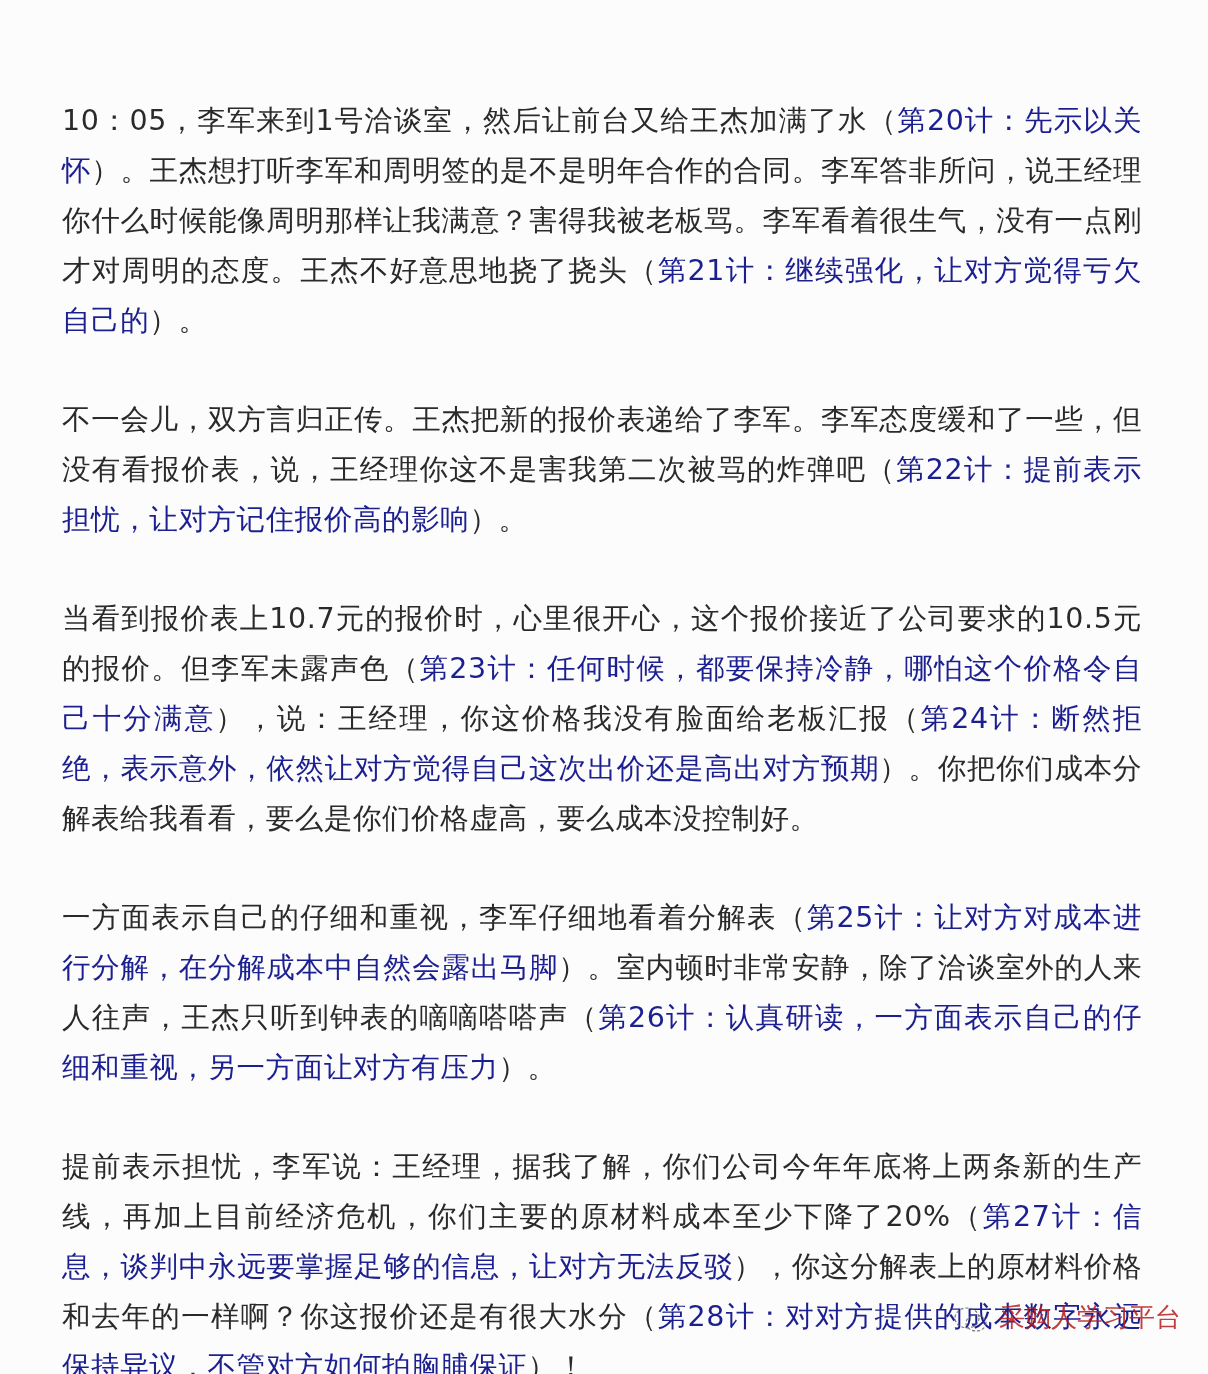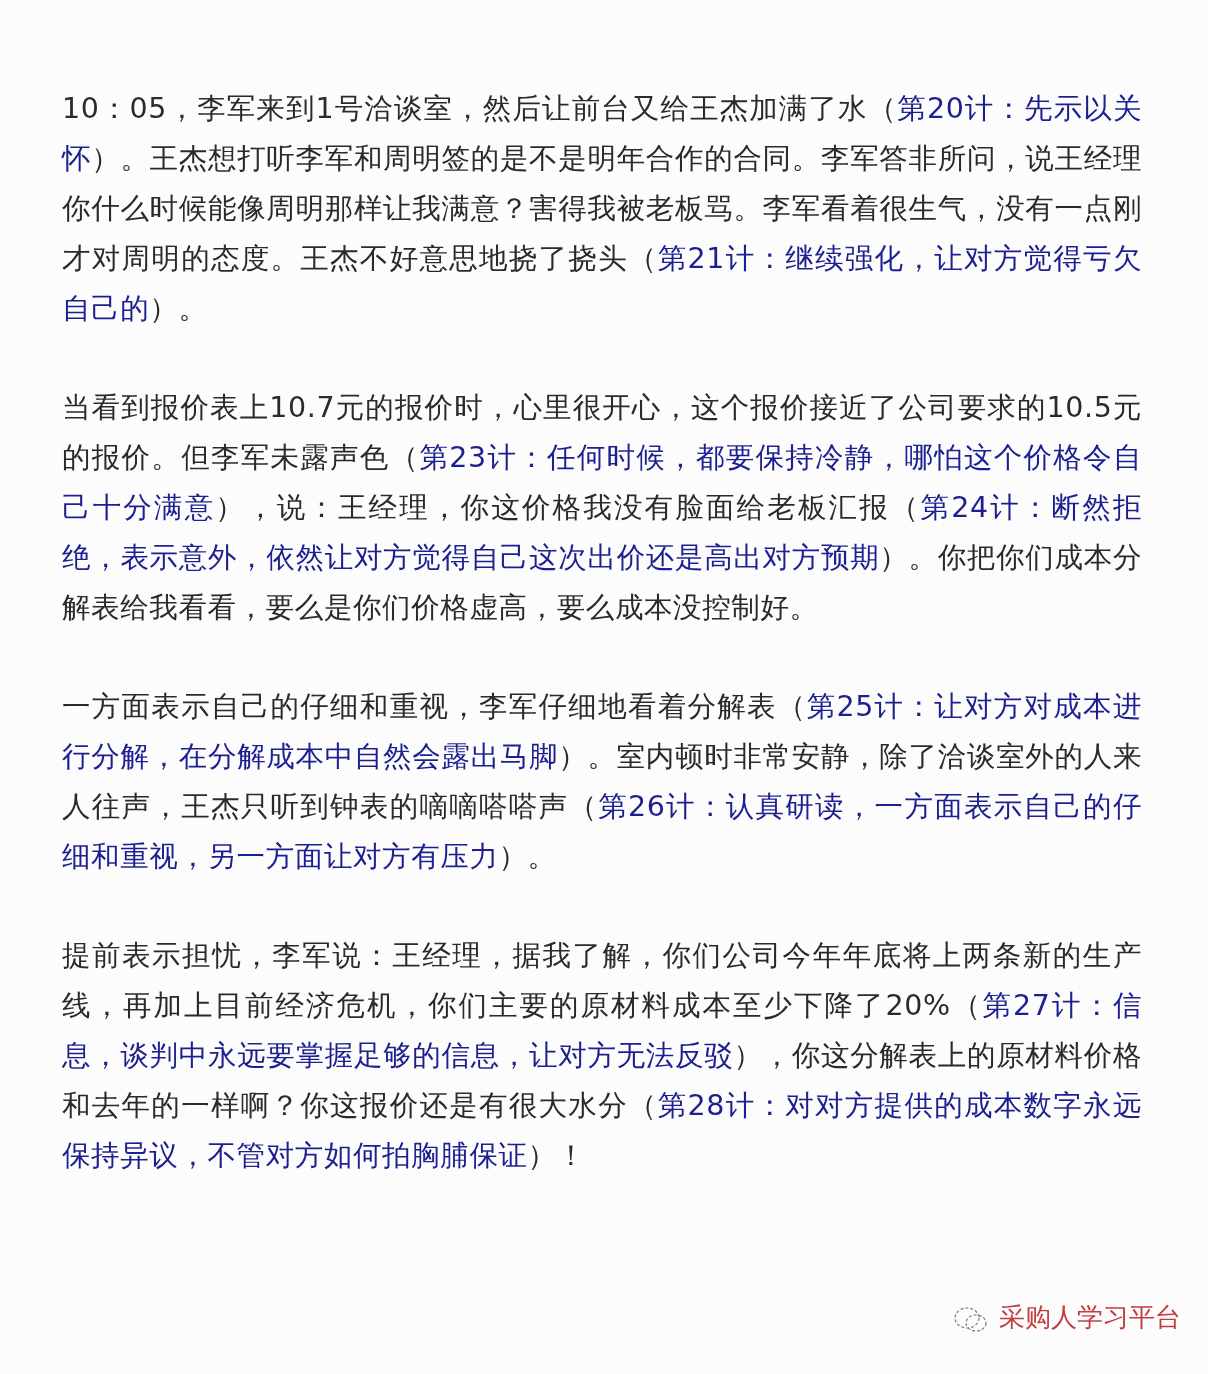--- a/index.html
+++ b/index.html
@@ -19,21 +19,21 @@
       left: 62px;
       top: 84px;
       width: 1080px;
       color: #2a2a2a;
       font-size: 28.5px;
       line-height: 50px;
       letter-spacing: 0.6px;
       text-align: justify;
     }
     .para {
-      margin: 0 0 49px 0;
+      margin: 12px 0 49px 0;
     }
     .tactic {
       color: #1c1f8f;
     }
     .watermark {
       position: absolute;
       left: 951px;
       top: 1300px;
       display: flex;
       align-items: flex-end;
@@ -50,20 +50,23 @@
     .watermark .wm-icon svg { display: block; }
   </style>
 </head>
 <body>
 
 <div class="article">
   <p class="para">
     <span>10：05，李军来到1号洽谈室，然后让前台又给王杰加满了水（</span><span class="tactic">第20计：先示以关怀</span><span>）。王杰想打听李军和周明签的是不是明年合作的合同。李军答非所问，说王经理你什么时候能像周明那样让我满意？害得我被老板骂。李军看着很生气，没有一点刚才对周明的态度。王杰不好意思地挠了挠头（</span><span class="tactic">第21计：继续强化，让对方觉得亏欠自己的</span><span>）。</span>
   </p>
   <p class="para">
+    <span>不一会儿，双方言归正传。王杰把新的报价表递给了李军。李军态度缓和了一些，但没有看报价表，说，王经理你这不是害我第二次被骂的炸弹吧（</span><span class="tactic">第22计：提前表示担忧，让对方记住报价高的影响</span><span>）。</span>
+  </p>
+  <p class="para">
     <span>当看到报价表上10.7元的报价时，心里很开心，这个报价接近了公司要求的10.5元的报价。但李军未露声色（</span><span class="tactic">第23计：任何时候，都要保持冷静，哪怕这个价格令自己十分满意</span><span>），说：王经理，你这价格我没有脸面给老板汇报（</span><span class="tactic">第24计：断然拒绝，表示意外，依然让对方觉得自己这次出价还是高出对方预期</span><span>）。你把你们成本分解表给我看看，要么是你们价格虚高，要么成本没控制好。</span>
   </p>
   <p class="para">
     <span>一方面表示自己的仔细和重视，李军仔细地看着分解表（</span><span class="tactic">第25计：让对方对成本进行分解，在分解成本中自然会露出马脚</span><span>）。室内顿时非常安静，除了洽谈室外的人来人往声，王杰只听到钟表的嘀嘀嗒嗒声（</span><span class="tactic">第26计：认真研读，一方面表示自己的仔细和重视，另一方面让对方有压力</span><span>）。</span>
   </p>
   <p class="para">
     <span>提前表示担忧，李军说：王经理，据我了解，你们公司今年年底将上两条新的生产线，再加上目前经济危机，你们主要的原材料成本至少下降了20%（</span><span class="tactic">第27计：信息，谈判中永远要掌握足够的信息，让对方无法反驳</span><span>），你这分解表上的原材料价格和去年的一样啊？你这报价还是有很大水分（</span><span class="tactic">第28计：对对方提供的成本数字永远保持异议，不管对方如何拍胸脯保证</span><span>）！</span>
   </p>
 </div>
 

